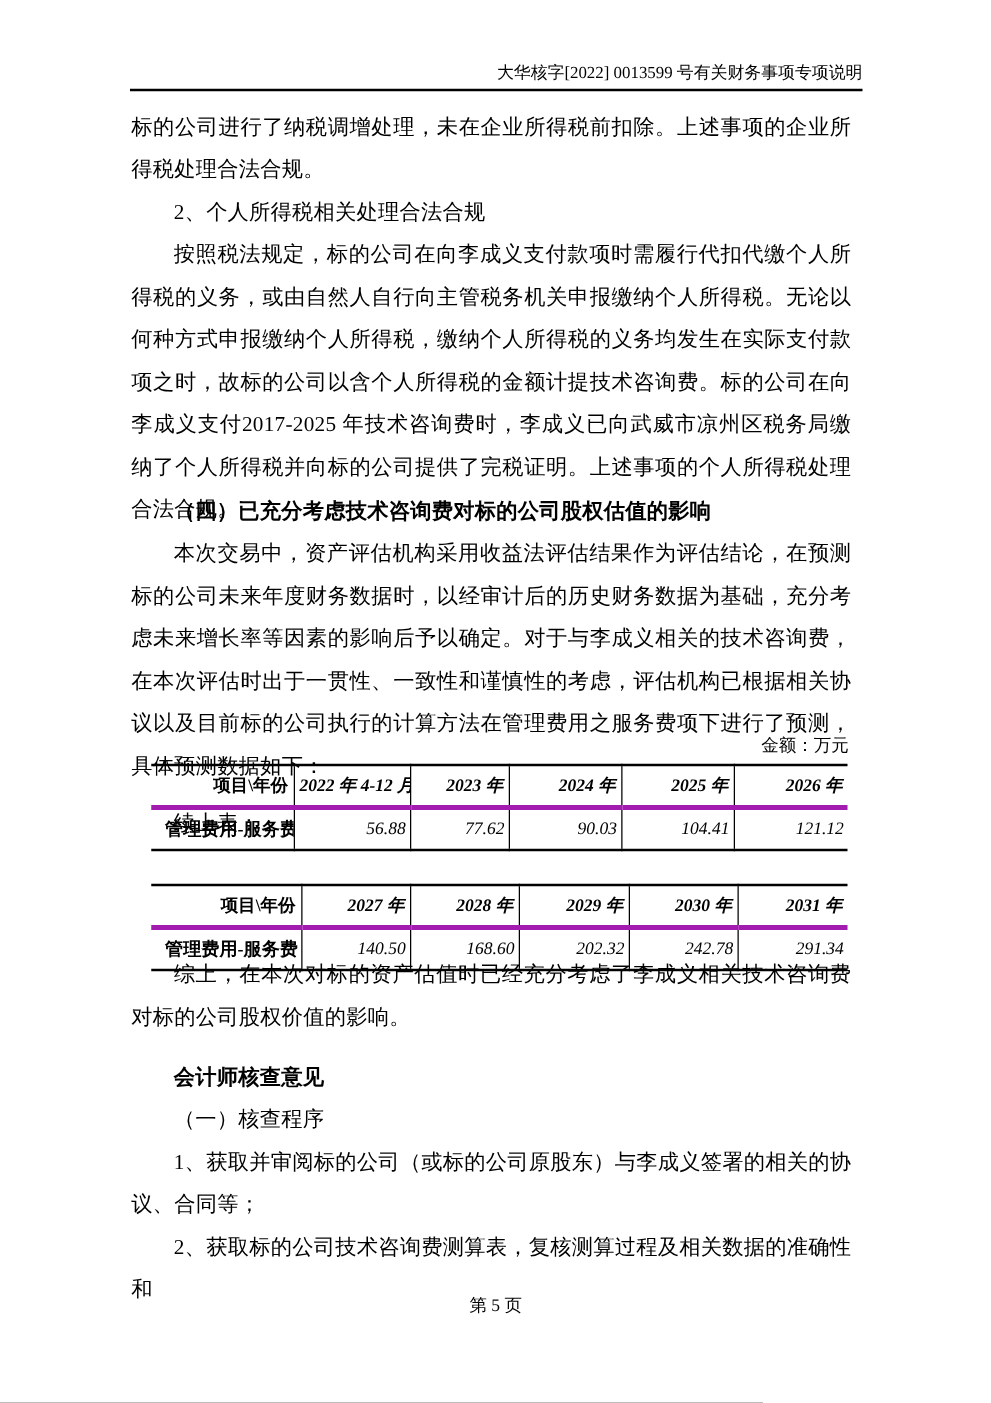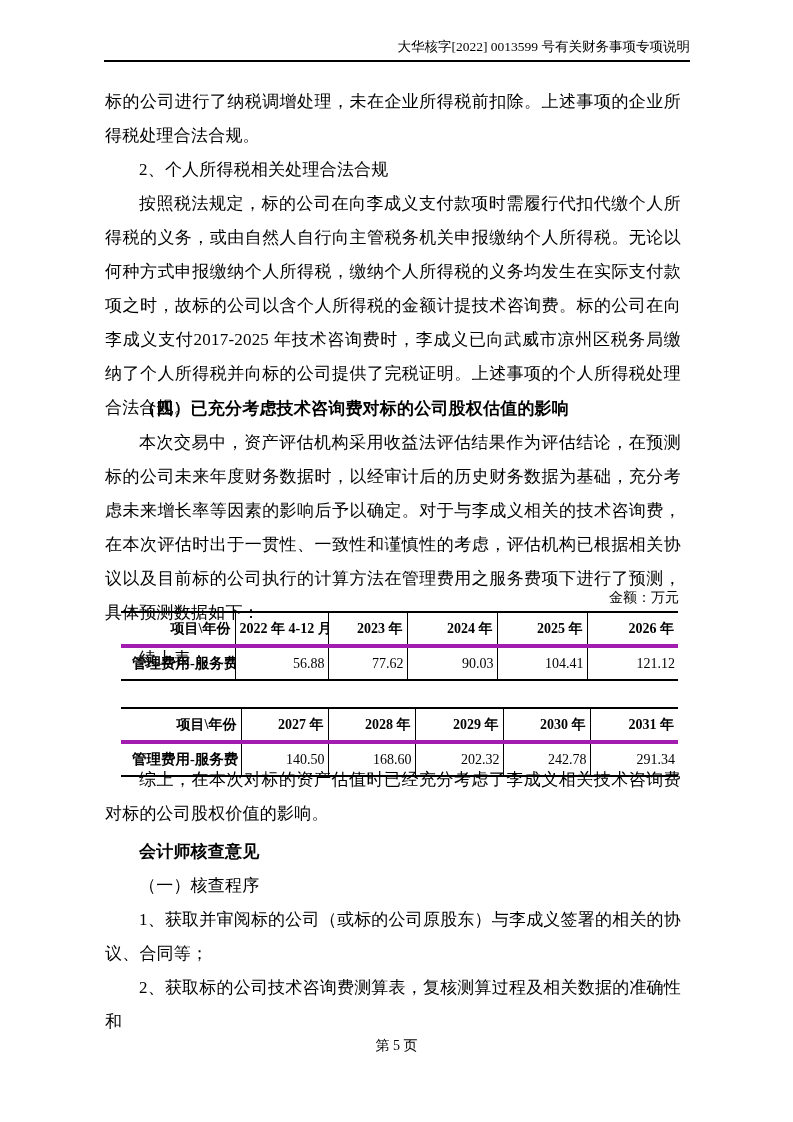--- a/index.html
+++ b/index.html
@@ -6,21 +6,21 @@
   .page{
     position:relative;
     width:793px;height:1122px;
     background:#ffffff;
     margin:0 auto;
     font-family:"Liberation Serif","DejaVu Serif",serif;
     color:#000;
     overflow:hidden;
   }
   .hdr{
-    position:absolute;top:39px;left:104px;right:103px;
+    position:absolute;top:50px;left:104px;right:103px;
     text-align:right;
     font-size:13.5px;line-height:16px;
     padding-bottom:5px;
     border-bottom:2px solid #000;
   }
   .blk{position:absolute;left:105px;width:576px;}
   .para{
     font-size:17px;line-height:34px;
     text-align:justify;margin:0;
     letter-spacing:0.2px;
@@ -35,21 +35,21 @@
     border-collapse:collapse;table-layout:fixed;
     width:557px;margin-left:16px;margin-top:3px;
     border-top:2px solid #000;border-bottom:2.5px solid #000;
   }
   table.fc th,table.fc td{
     height:31px;padding:0 4px;
     font-size:14px;vertical-align:middle;
     overflow:hidden;white-space:nowrap;
   }
   table.fc th{font-weight:bold;text-align:right;border-bottom:4px solid #a21caf;}
-  table.fc th+th,table.fc td+td{border-left:1px solid #000;}
+  table.fc th+th,table.fc td+td{border-left:1px solid #000;font-style:italic;}
   table.fc td.lbl{text-align:left;padding-left:11px;font-size:14.5px;font-weight:bold;}
   table.fc td.num{text-align:right;padding-right:3px;}
   .footer{
     position:absolute;top:1037px;left:0;width:100%;
     text-align:center;font-size:14px;line-height:18px;
   }
 </style>
 </head>
 <body>
 
@@ -136,21 +136,21 @@
           <td class="num">202.32</td>
           <td class="num">242.78</td>
           <td class="num">291.34</td>
         </tr>
       </tbody>
     </table>
   </div>
 
   <div class="blk" style="top:763px;">
     <p class="para indent">综上，在本次对标的资产估值时已经充分考虑了李成义相关技术咨询费对标的公司股权价值的影响。</p>
-    <p class="para indent bold" style="margin-top:4px;">会计师核查意见</p>
+    <p class="para indent bold" style="margin-top:14px;">会计师核查意见</p>
     <p class="para indent">（一）核查程序</p>
     <p class="para indent">1、获取并审阅标的公司（或标的公司原股东）与李成义签署的相关的协议、合同等；</p>
     <p class="para indent">2、获取标的公司技术咨询费测算表，复核测算过程及相关数据的准确性和</p>
   </div>
 
   <div class="footer">
     <span>第 5 页</span>
   </div>
 
 </div>

